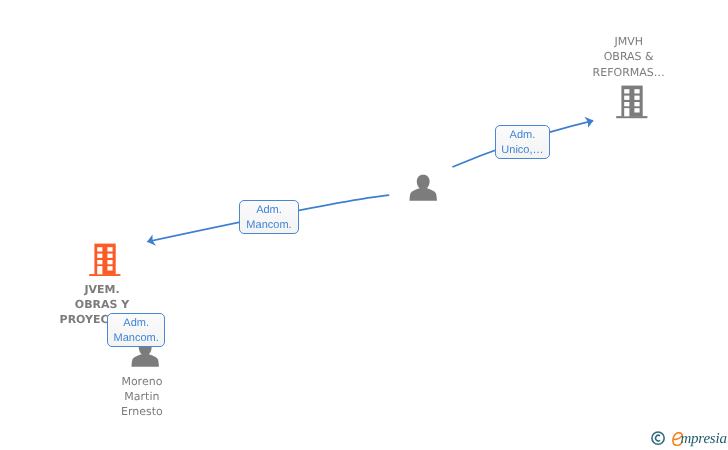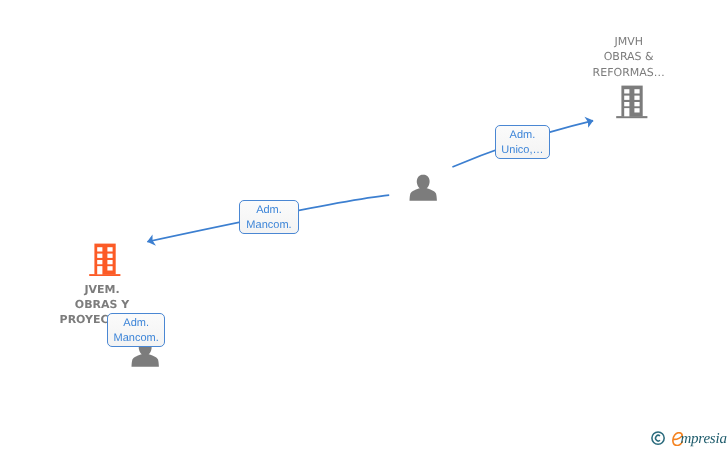--- a/index.html
+++ b/index.html
@@ -96,20 +96,23 @@
     <rect x="18.4" y="23.2" width="5.2" height="4.3" fill="#ffffff"></rect>
     <rect x="8.2" y="23.1" width="5.2" height="8.2" fill="#ffffff"></rect>
   </svg>
   <div id="label-jvem" class="node-label highlight">JVEM.
 OBRAS Y
 PROYECTOS…</div>
 
   <svg id="icon-moreno" class="node-icon" viewBox="0 0 28 27.5">
     <path fill="#7c7c7c" d="M14.05,0.45 C16.6,0.45 18.75,1.75 19.85,4.05 C20.75,5.9 20.85,7.95 20.25,10.1 C19.8,11.75 19.05,13.0 18.3,13.75 C18.0,14.05 17.75,14.25 17.65,14.35 C19.0,14.65 20.9,15.35 22.9,16.2 C25.2,17.2 26.5,18.1 27.0,19.6 C27.45,20.95 27.75,23.3 27.9,26.75 L0.5,26.75 C0.65,23.3 0.95,20.95 1.4,19.6 C1.9,18.1 3.2,17.2 5.5,16.2 C7.5,15.35 9.4,14.65 10.75,14.35 C10.65,14.25 10.4,14.05 10.1,13.75 C9.35,13.0 8.6,11.75 8.15,10.1 C7.55,7.95 7.65,5.9 8.55,4.05 C9.65,1.75 11.8,0.45 14.35,0.45 Z"></path>
   </svg>
+  <div id="label-moreno" class="node-label">Moreno
+Martin
+Ernesto</div>
 
   <div id="edge-label-1" class="edge-label">Adm.
 Unico,…</div>
   <div id="edge-label-2" class="edge-label">Adm.
 Mancom.</div>
   <div id="edge-label-3" class="edge-label">Adm.
 Mancom.</div>
 
 </div>
 

